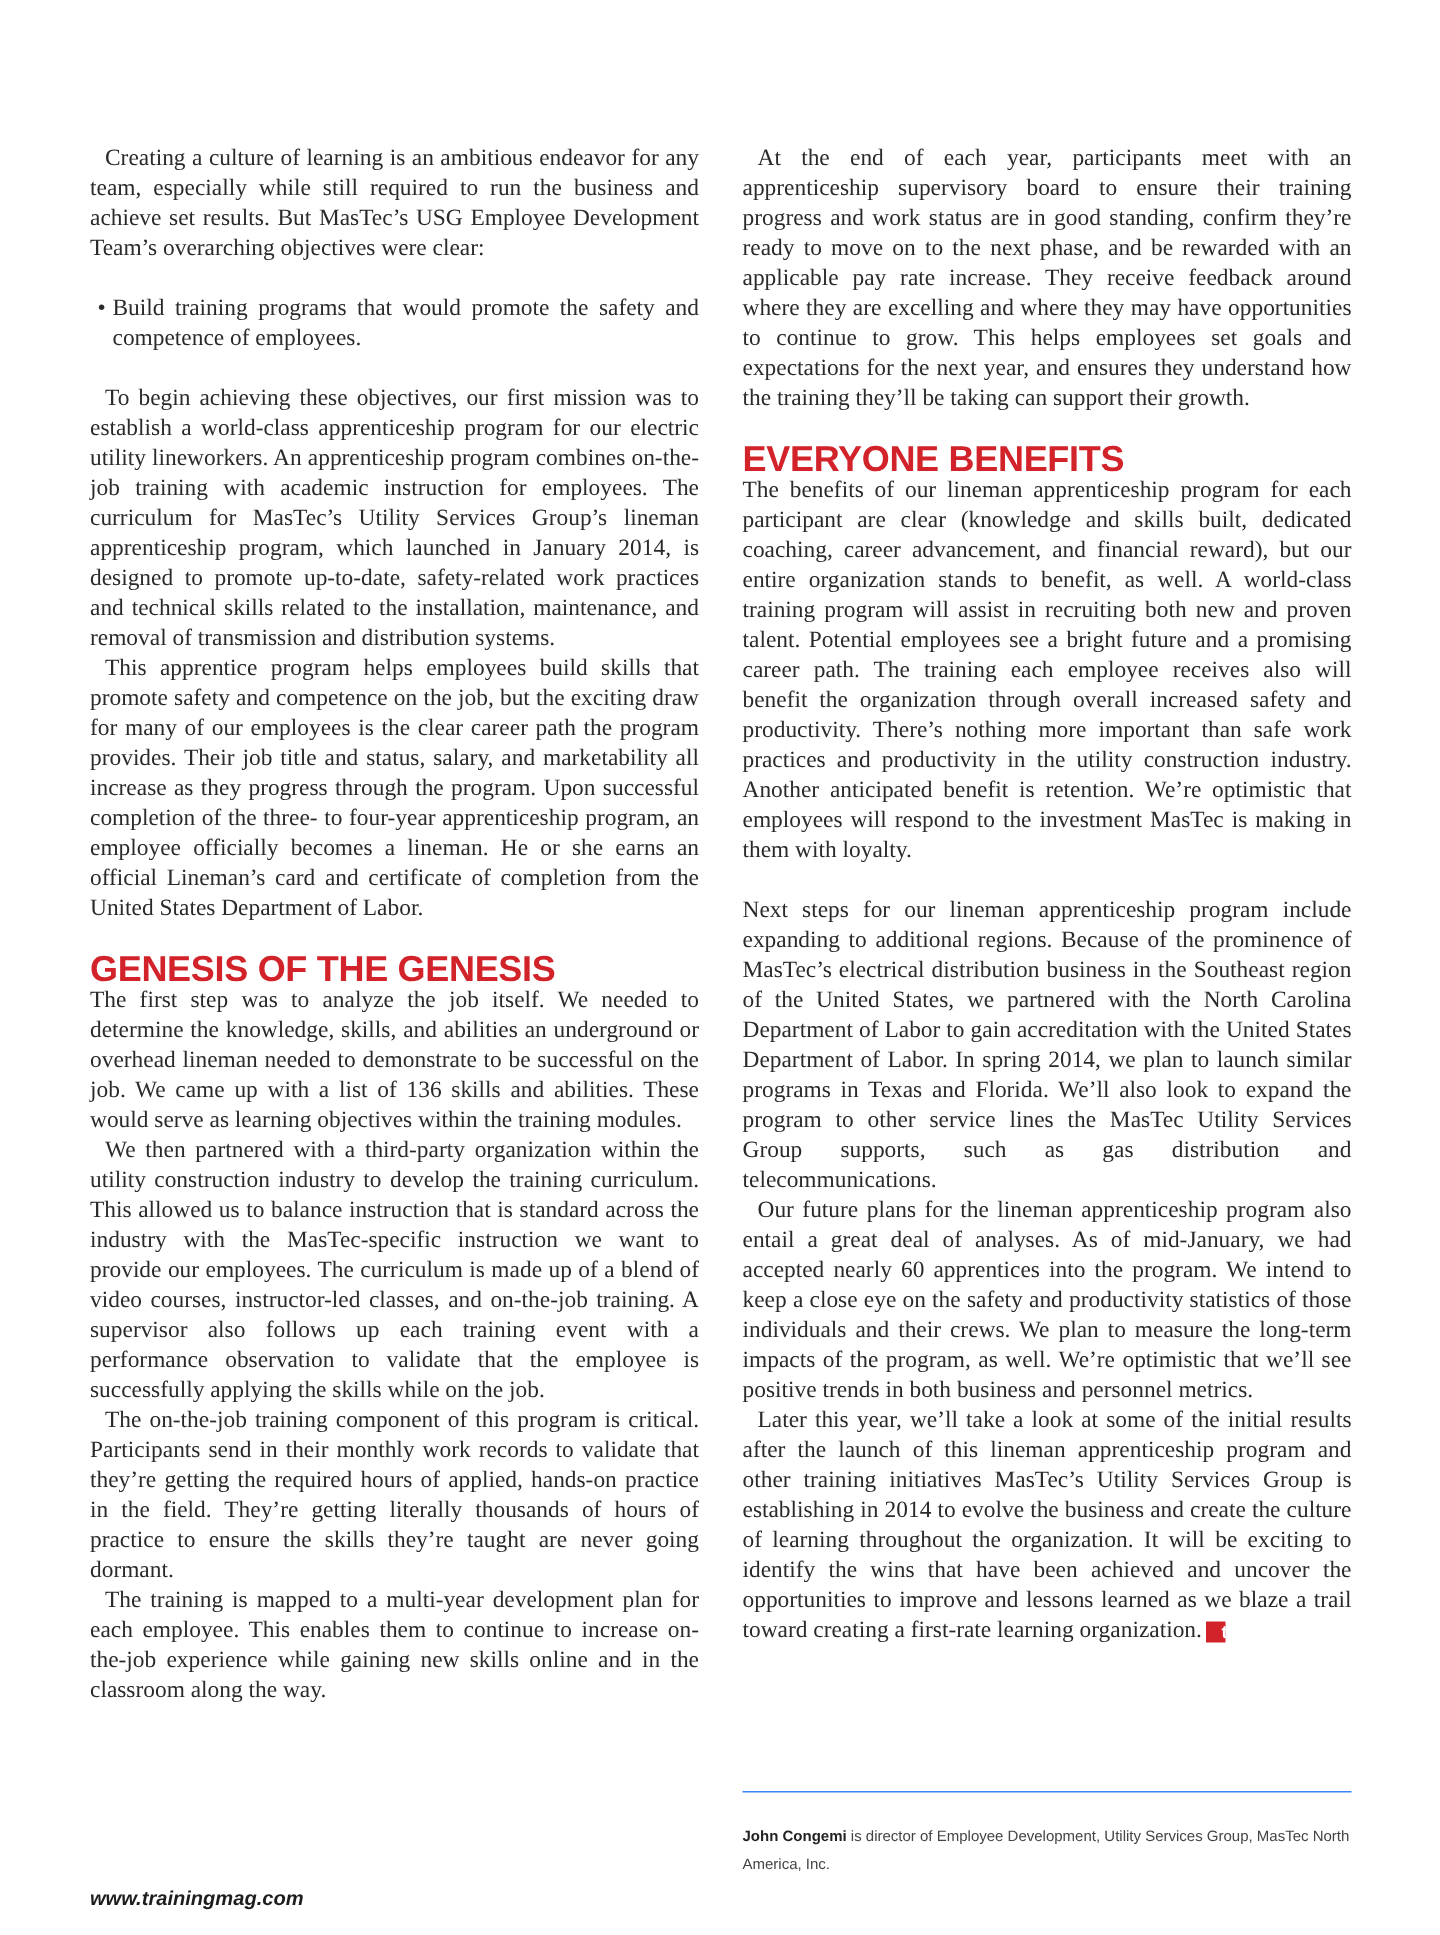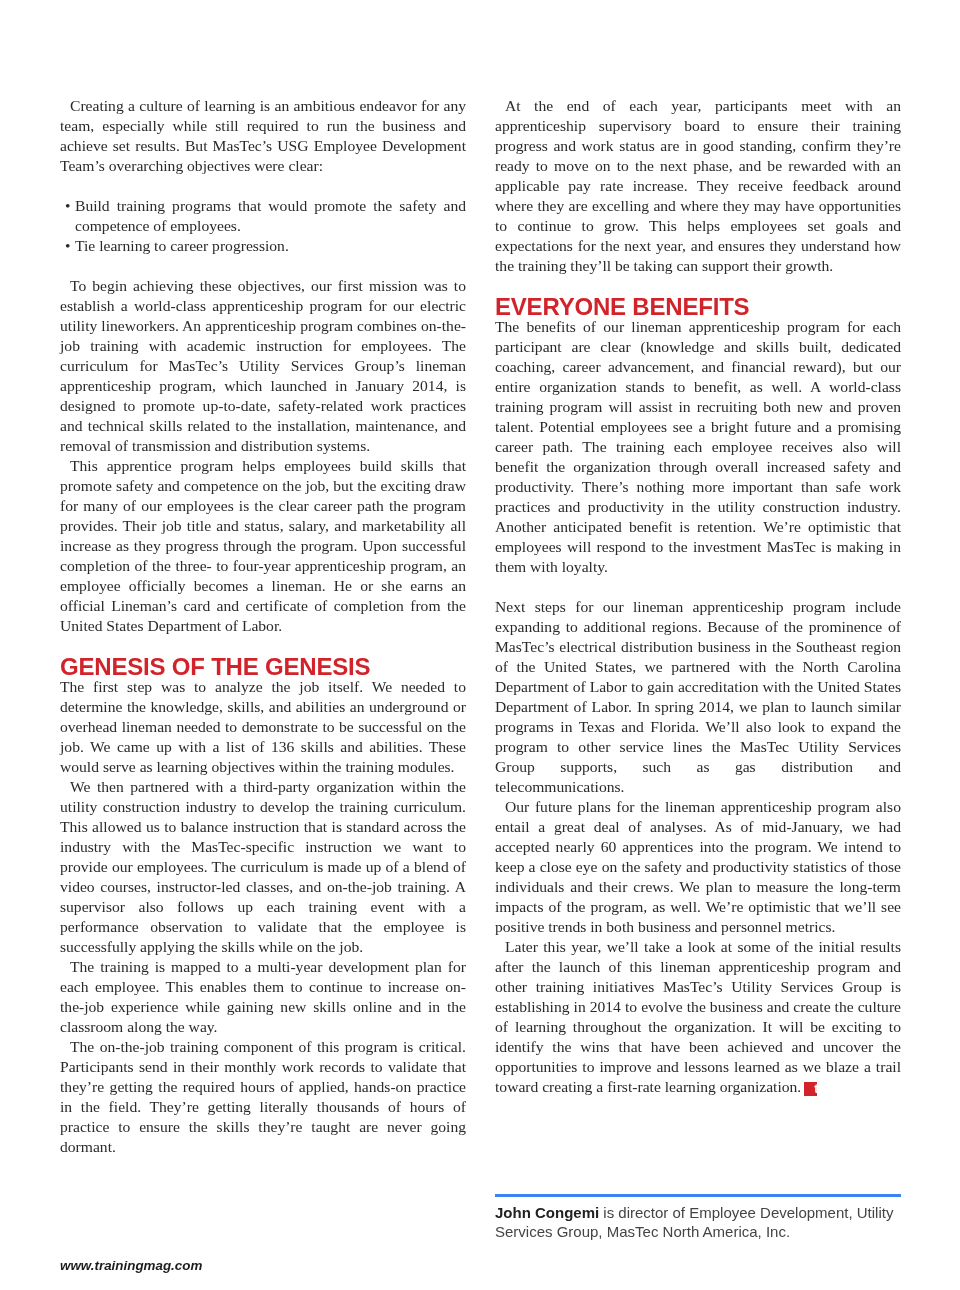--- a/index.html
+++ b/index.html
@@ -9,50 +9,49 @@
   .col-left { left: 60px; }
   .col-right { left: 495px; }
   .col p { margin: 0; text-align: justify; text-indent: 10px; hyphens: none; }
   .col p.noindent { text-indent: 0; }
   .gap { height: 20px; }
   .bullets { margin: 0; padding: 0; list-style: none; }
   .bullets li { padding-left: 15px; text-indent: -10px; text-align: justify; }
   .bullets li::before { content: "\2022"; display: inline-block; width: 10px; text-indent: 0; }
   h2 { margin: 0; font-family: "Liberation Sans", "DejaVu Sans", sans-serif; font-weight: bold; font-size: 24px; line-height: 20px; color: #d2232a; letter-spacing: -0.2px; padding-top: 1px; }
   .endmark { display: inline-block; width: 13px; height: 14px; background: #d2232a; color: #fff; font-family: "Liberation Sans", sans-serif; font-weight: bold; font-size: 12px; line-height: 14px; text-align: center; vertical-align: -1px; margin-left: 3px; }
-  .bio { position: absolute; left: 495px; top: 1182px; width: 406px; border-top: 3px solid #3b82f6; padding-top: 6px; font-family: "Liberation Sans", "DejaVu Sans", sans-serif; font-size: 15px; line-height: 19px; color: #444; }
+  .bio { position: absolute; left: 495px; top: 1182px; width: 406px; border-top: 1px solid #3b82f6; padding-top: 20px; font-family: "Liberation Sans", "DejaVu Sans", sans-serif; font-size: 10px; line-height: 19px; color: #444; }
   .bio b { color: #222; }
   .footer-left { position: absolute; left: 60px; top: 1246px; font-family: "Liberation Sans", sans-serif; font-weight: bold; font-size: 13.4px; color: #1d1d1d; font-style: italic; }
   .footer-right { position: absolute; right: 60px; top: 1246px; font-family: "Liberation Sans", sans-serif; font-size: 13.4px; color: #333; display: flex; align-items: center; margin-top: 46px; }
   .footer-right .brand { font-weight: bold; color: #1d1d1d; margin-right: 8px; }
   .footer-right .issue { letter-spacing: 1.2px; color: #555; text-decoration: underline; }
   .footer-right .sep { display: inline-block; width: 1px; height: 20px; background: #333; margin: 0 8px 0 6px; }
   .footer-right .pnum { letter-spacing: 0.5px; color: #a16207; font-weight: bold; }
 </style>
 </head>
 <body>
 
 <div class="page">
 
   <div class="col col-left">
     <p>Creating a culture of learning is an ambitious endeavor for any team, especially while still required to run the business and achieve set results. But MasTec’s USG Employee Development Team’s overarching objectives were clear:</p>
     <div class="gap"></div>
     <ul class="bullets">
       <li>Build training programs that would promote the safety and competence of employees.</li>
-      <li>Tie learning to career progression.</li>
     </ul>
     <div class="gap"></div>
     <p>To begin achieving these objectives, our first mission was to establish a world-class apprenticeship program for our electric utility lineworkers. An apprenticeship program combines on-the-job training with academic instruction for employees. The curriculum for MasTec’s Utility Services Group’s lineman apprenticeship program, which launched in January 2014, is designed to promote up-to-date, safety-related work practices and technical skills related to the installation, maintenance, and removal of transmission and distribution systems.</p>
     <p>This apprentice program helps employees build skills that promote safety and competence on the job, but the exciting draw for many of our employees is the clear career path the program provides. Their job title and status, salary, and marketability all increase as they progress through the program. Upon successful completion of the three- to four-year apprenticeship program, an employee officially becomes a lineman. He or she earns an official Lineman’s card and certificate of completion from the United States Department of Labor.</p>
     <div class="gap"></div>
     <h2>GENESIS OF THE GENESIS</h2>
     <p class="noindent">The first step was to analyze the job itself. We needed to determine the knowledge, skills, and abilities an underground or overhead lineman needed to demonstrate to be successful on the job. We came up with a list of 136 skills and abilities. These would serve as learning objectives within the training modules.</p>
     <p>We then partnered with a third-party organization within the utility construction industry to develop the training curriculum. This allowed us to balance instruction that is standard across the industry with the MasTec-specific instruction we want to provide our employees. The curriculum is made up of a blend of video courses, instructor-led classes, and on-the-job training. A supervisor also follows up each training event with a performance observation to validate that the employee is successfully applying the skills while on the job.</p>
+    <p>The on-the-job training component of this program is critical. Participants send in their monthly work records to validate that they’re getting the required hours of applied, hands-on practice in the field. They’re getting literally thousands of hours of practice to ensure the skills they’re taught are never going dormant.</p>
     <p>The training is mapped to a multi-year development plan for each employee. This enables them to continue to increase on-the-job experience while gaining new skills online and in the classroom along the way.</p>
-    <p>The on-the-job training component of this program is critical. Participants send in their monthly work records to validate that they’re getting the required hours of applied, hands-on practice in the field. They’re getting literally thousands of hours of practice to ensure the skills they’re taught are never going dormant.</p>
   </div>
 
   <div class="col col-right">
     <p>At the end of each year, participants meet with an apprenticeship supervisory board to ensure their training progress and work status are in good standing, confirm they’re ready to move on to the next phase, and be rewarded with an applicable pay rate increase. They receive feedback around where they are excelling and where they may have opportunities to continue to grow. This helps employees set goals and expectations for the next year, and ensures they understand how the training they’ll be taking can support their growth.</p>
     <div class="gap"></div>
     <h2>EVERYONE BENEFITS</h2>
     <p class="noindent">The benefits of our lineman apprenticeship program for each participant are clear (knowledge and skills built, dedicated coaching, career advancement, and financial reward), but our entire organization stands to benefit, as well. A world-class training program will assist in recruiting both new and proven talent. Potential employees see a bright future and a promising career path. The training each employee receives also will benefit the organization through overall increased safety and productivity. There’s nothing more important than safe work practices and productivity in the utility construction industry. Another anticipated benefit is retention. We’re optimistic that employees will respond to the investment MasTec is making in them with loyalty.</p>
     <div class="gap"></div>
     <p class="noindent">Next steps for our lineman apprenticeship program include expanding to additional regions. Because of the prominence of MasTec’s electrical distribution business in the Southeast region of the United States, we partnered with the North Carolina Department of Labor to gain accreditation with the United States Department of Labor. In spring 2014, we plan to launch similar programs in Texas and Florida. We’ll also look to expand the program to other service lines the MasTec Utility Services Group supports, such as gas distribution and telecommunications.</p>
     <p>Our future plans for the lineman apprenticeship program also entail a great deal of analyses. As of mid-January, we had accepted nearly 60 apprentices into the program. We intend to keep a close eye on the safety and productivity statistics of those individuals and their crews. We plan to measure the long-term impacts of the program, as well. We’re optimistic that we’ll see positive trends in both business and personnel metrics.</p>

